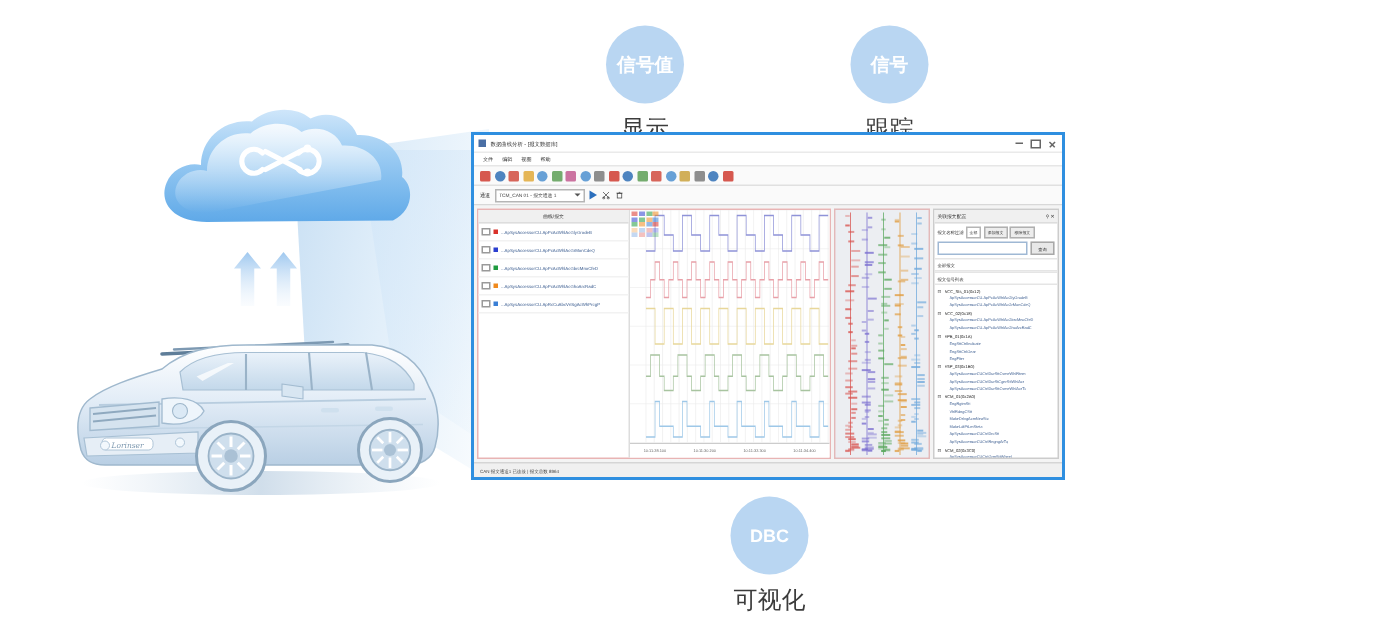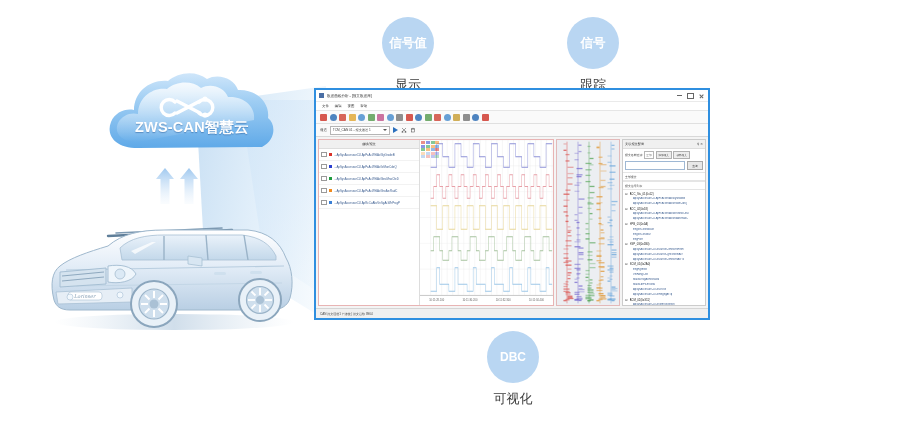--- a/index.html
+++ b/index.html
@@ -42,23 +42,23 @@
   
   .badge{position:absolute;z-index:5;text-align:center;}
   .badge .circle{
     width:52px;height:52px;border-radius:50%;
     background:#b9d6f2;margin:0 auto;
     display:flex;align-items:center;justify-content:center;
     color:#ffffff;font-size:12.5px;font-weight:bold;line-height:1;
   }
   .badge .circle.small{font-size:12px;}
   .badge .cap{
-    margin-top:7px;font-size:13px;color:#3c3c3c;white-space:nowrap;
-  }
-  #badge-signal-value{left:381px;top:17px;width:54px;}
+    margin-top:7px;font-size:16px;color:#3c3c3c;white-space:nowrap;
+  }
+  #badge-signal-value{left:403px;top:17px;width:54px;}
   #badge-signal{left:566px;top:17px;width:54px;}
   #badge-dbc{left:486px;top:331px;width:54px;}
 
   
   .can-tag{
     position:absolute;left:722px;top:180px;z-index:5;
     background:#2a7de1;color:#fff;border-radius:6px;
     padding:7px 11px;font-size:12.5px;font-weight:bold;
     box-shadow:0 1px 2px rgba(0,0,0,.12);white-space:nowrap;
   }
@@ -231,21 +231,20 @@
       <path d="M34 72 C16 72 10 62 14 53 C18 45 27 42 34 44 C34 28 48 17 63 19 C72 11 88 10 97 18 C107 13 120 17 124 27 C140 26 152 37 150 50 Z" fill="url(#cg2)"></path>
       <g fill="none" stroke="#ffffff" stroke-width="3.4" stroke-linecap="round">
         <path d="M71 32 a8 8 0 1 0 0 11"></path>
         <path d="M95 32 a8 8 0 1 1 0 11"></path>
         <path d="M73 31 L96 43"></path>
         <path d="M73 43 L96 31"></path>
       </g>
       <circle cx="101" cy="29" r="2.6" fill="#ffffff"></circle>
       <circle cx="101" cy="45" r="2.6" fill="#ffffff"></circle>
     </svg>
-    <div class="cloud-label">ZWS-CAN智慧云</div>
   </div>
 
   <div class="arrows">
     <svg width="60" height="42" viewBox="0 0 60 42">
       <defs>
         <linearGradient id="ag" x1="0" y1="0" x2="0" y2="1">
           <stop offset="0%" stop-color="#9fc8ef"></stop>
           <stop offset="100%" stop-color="#eaf3fc" stop-opacity=".25"></stop>
         </linearGradient>
       </defs>

